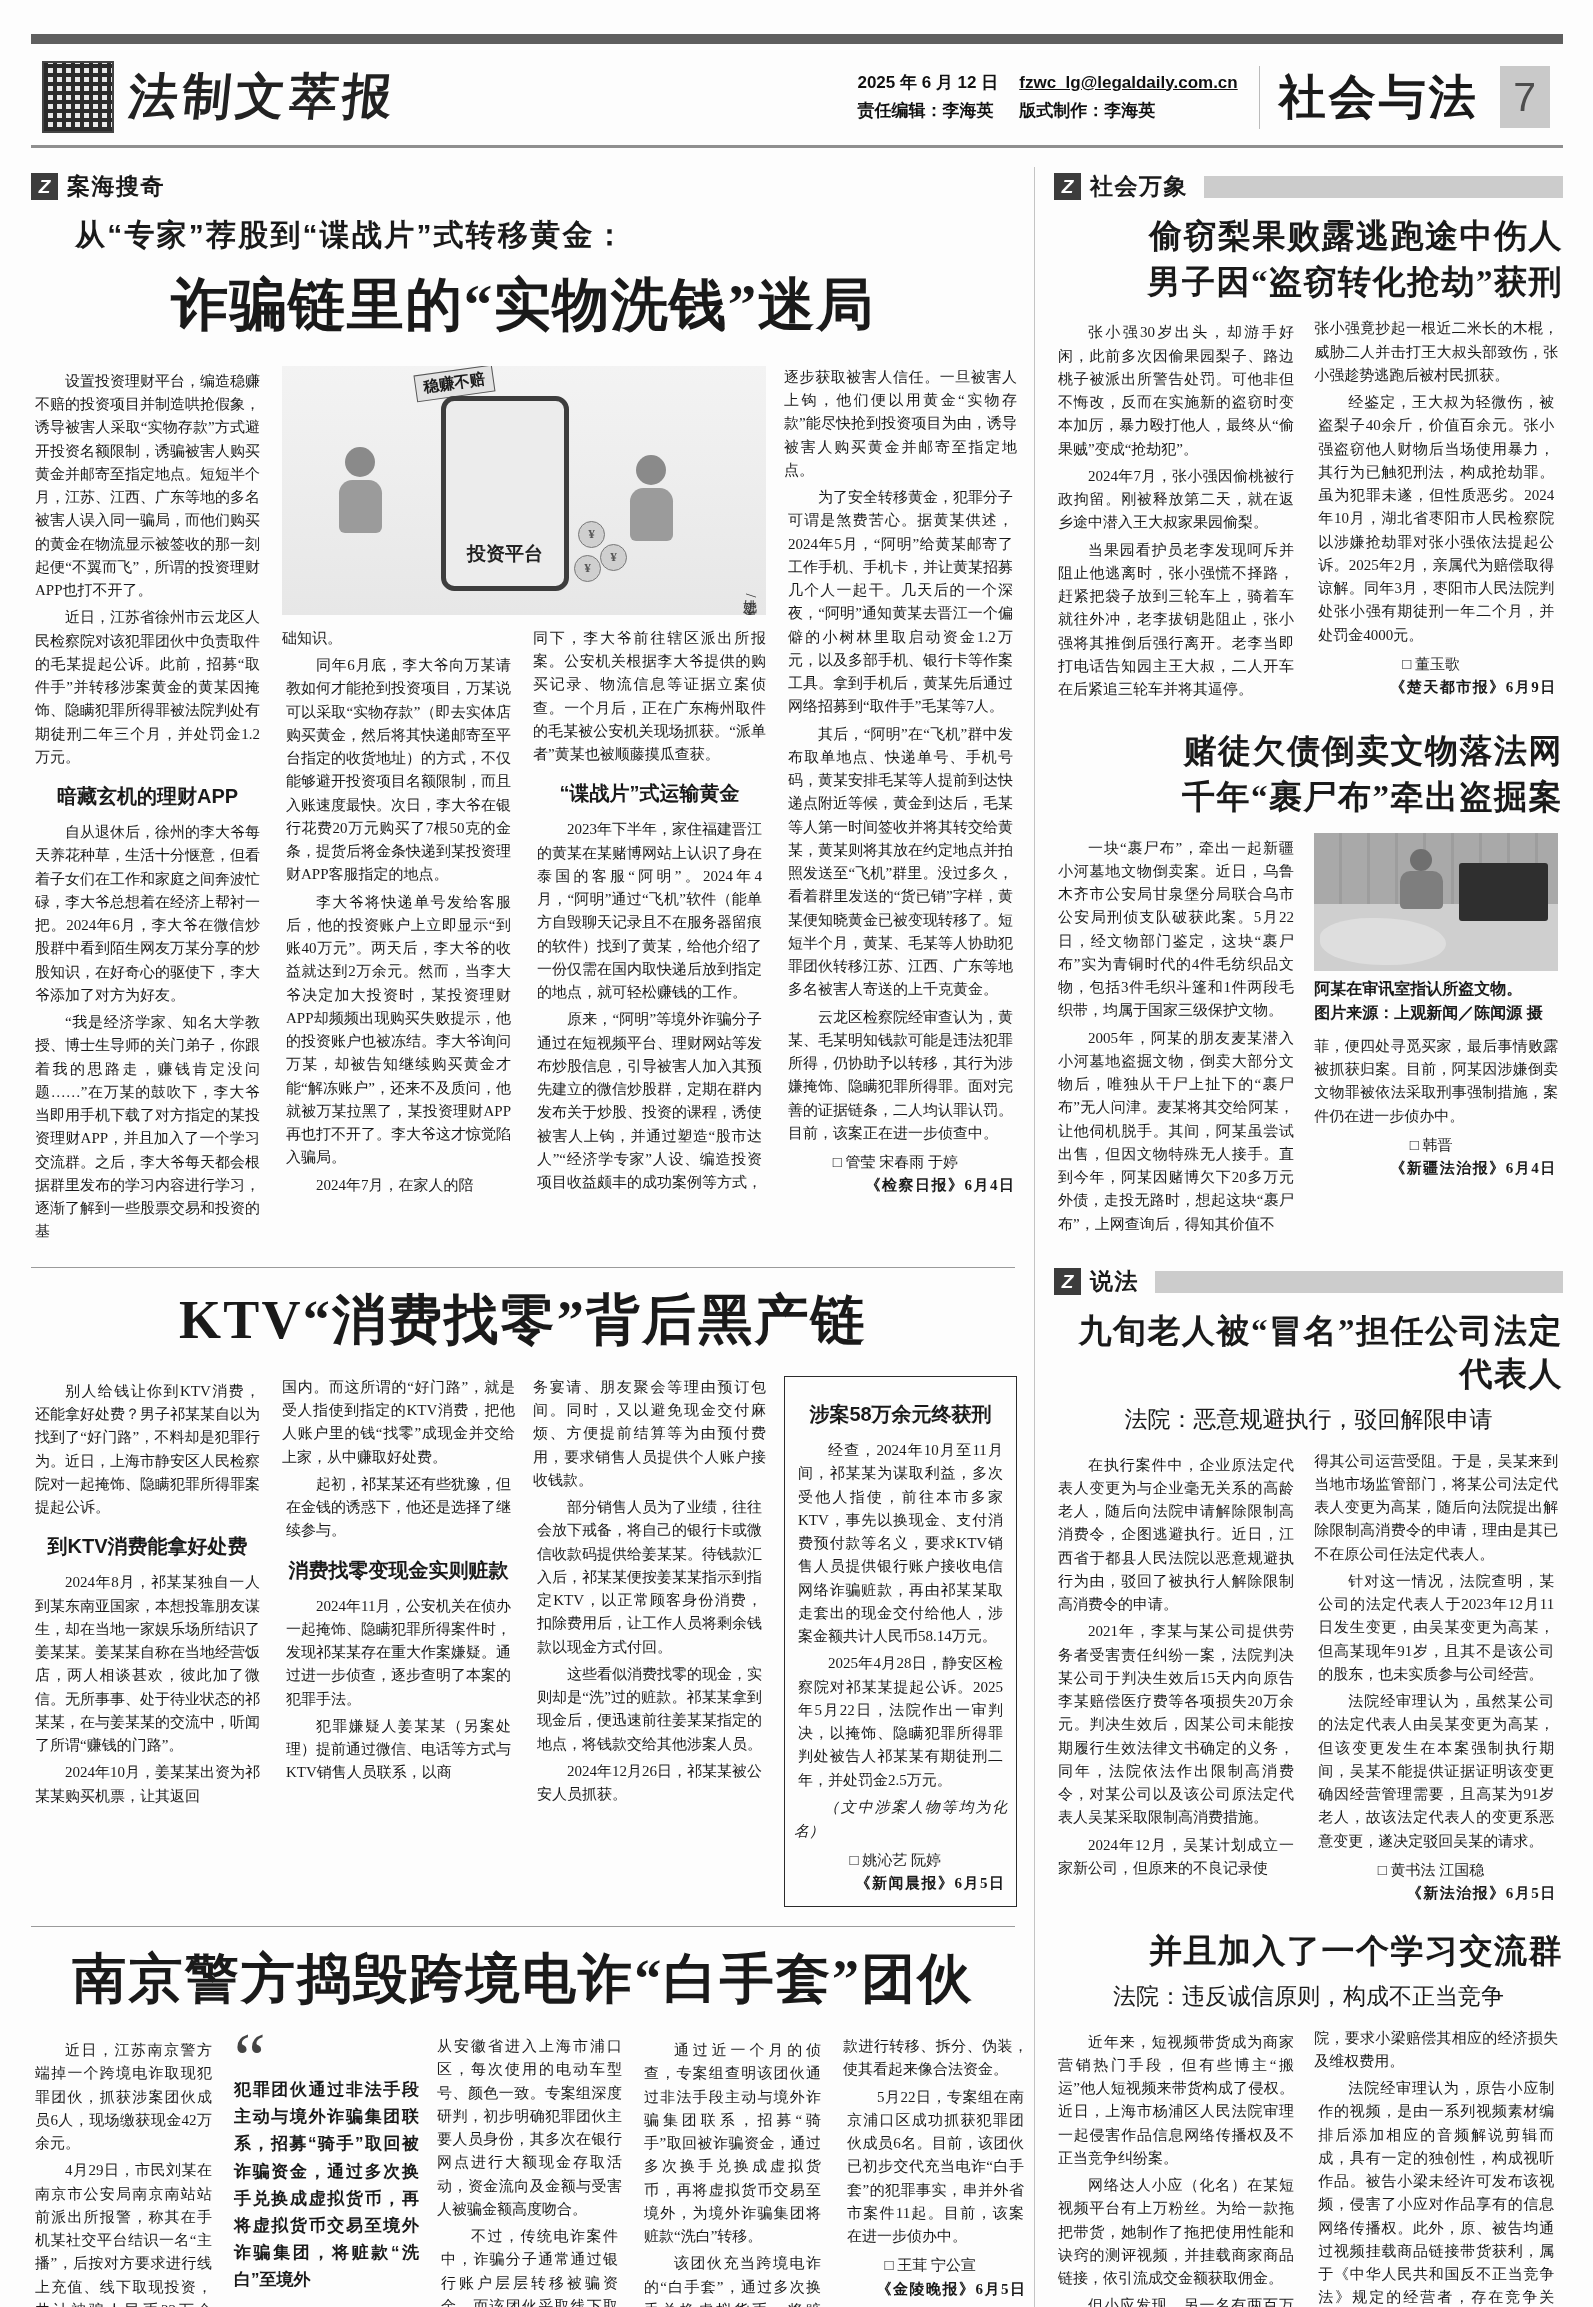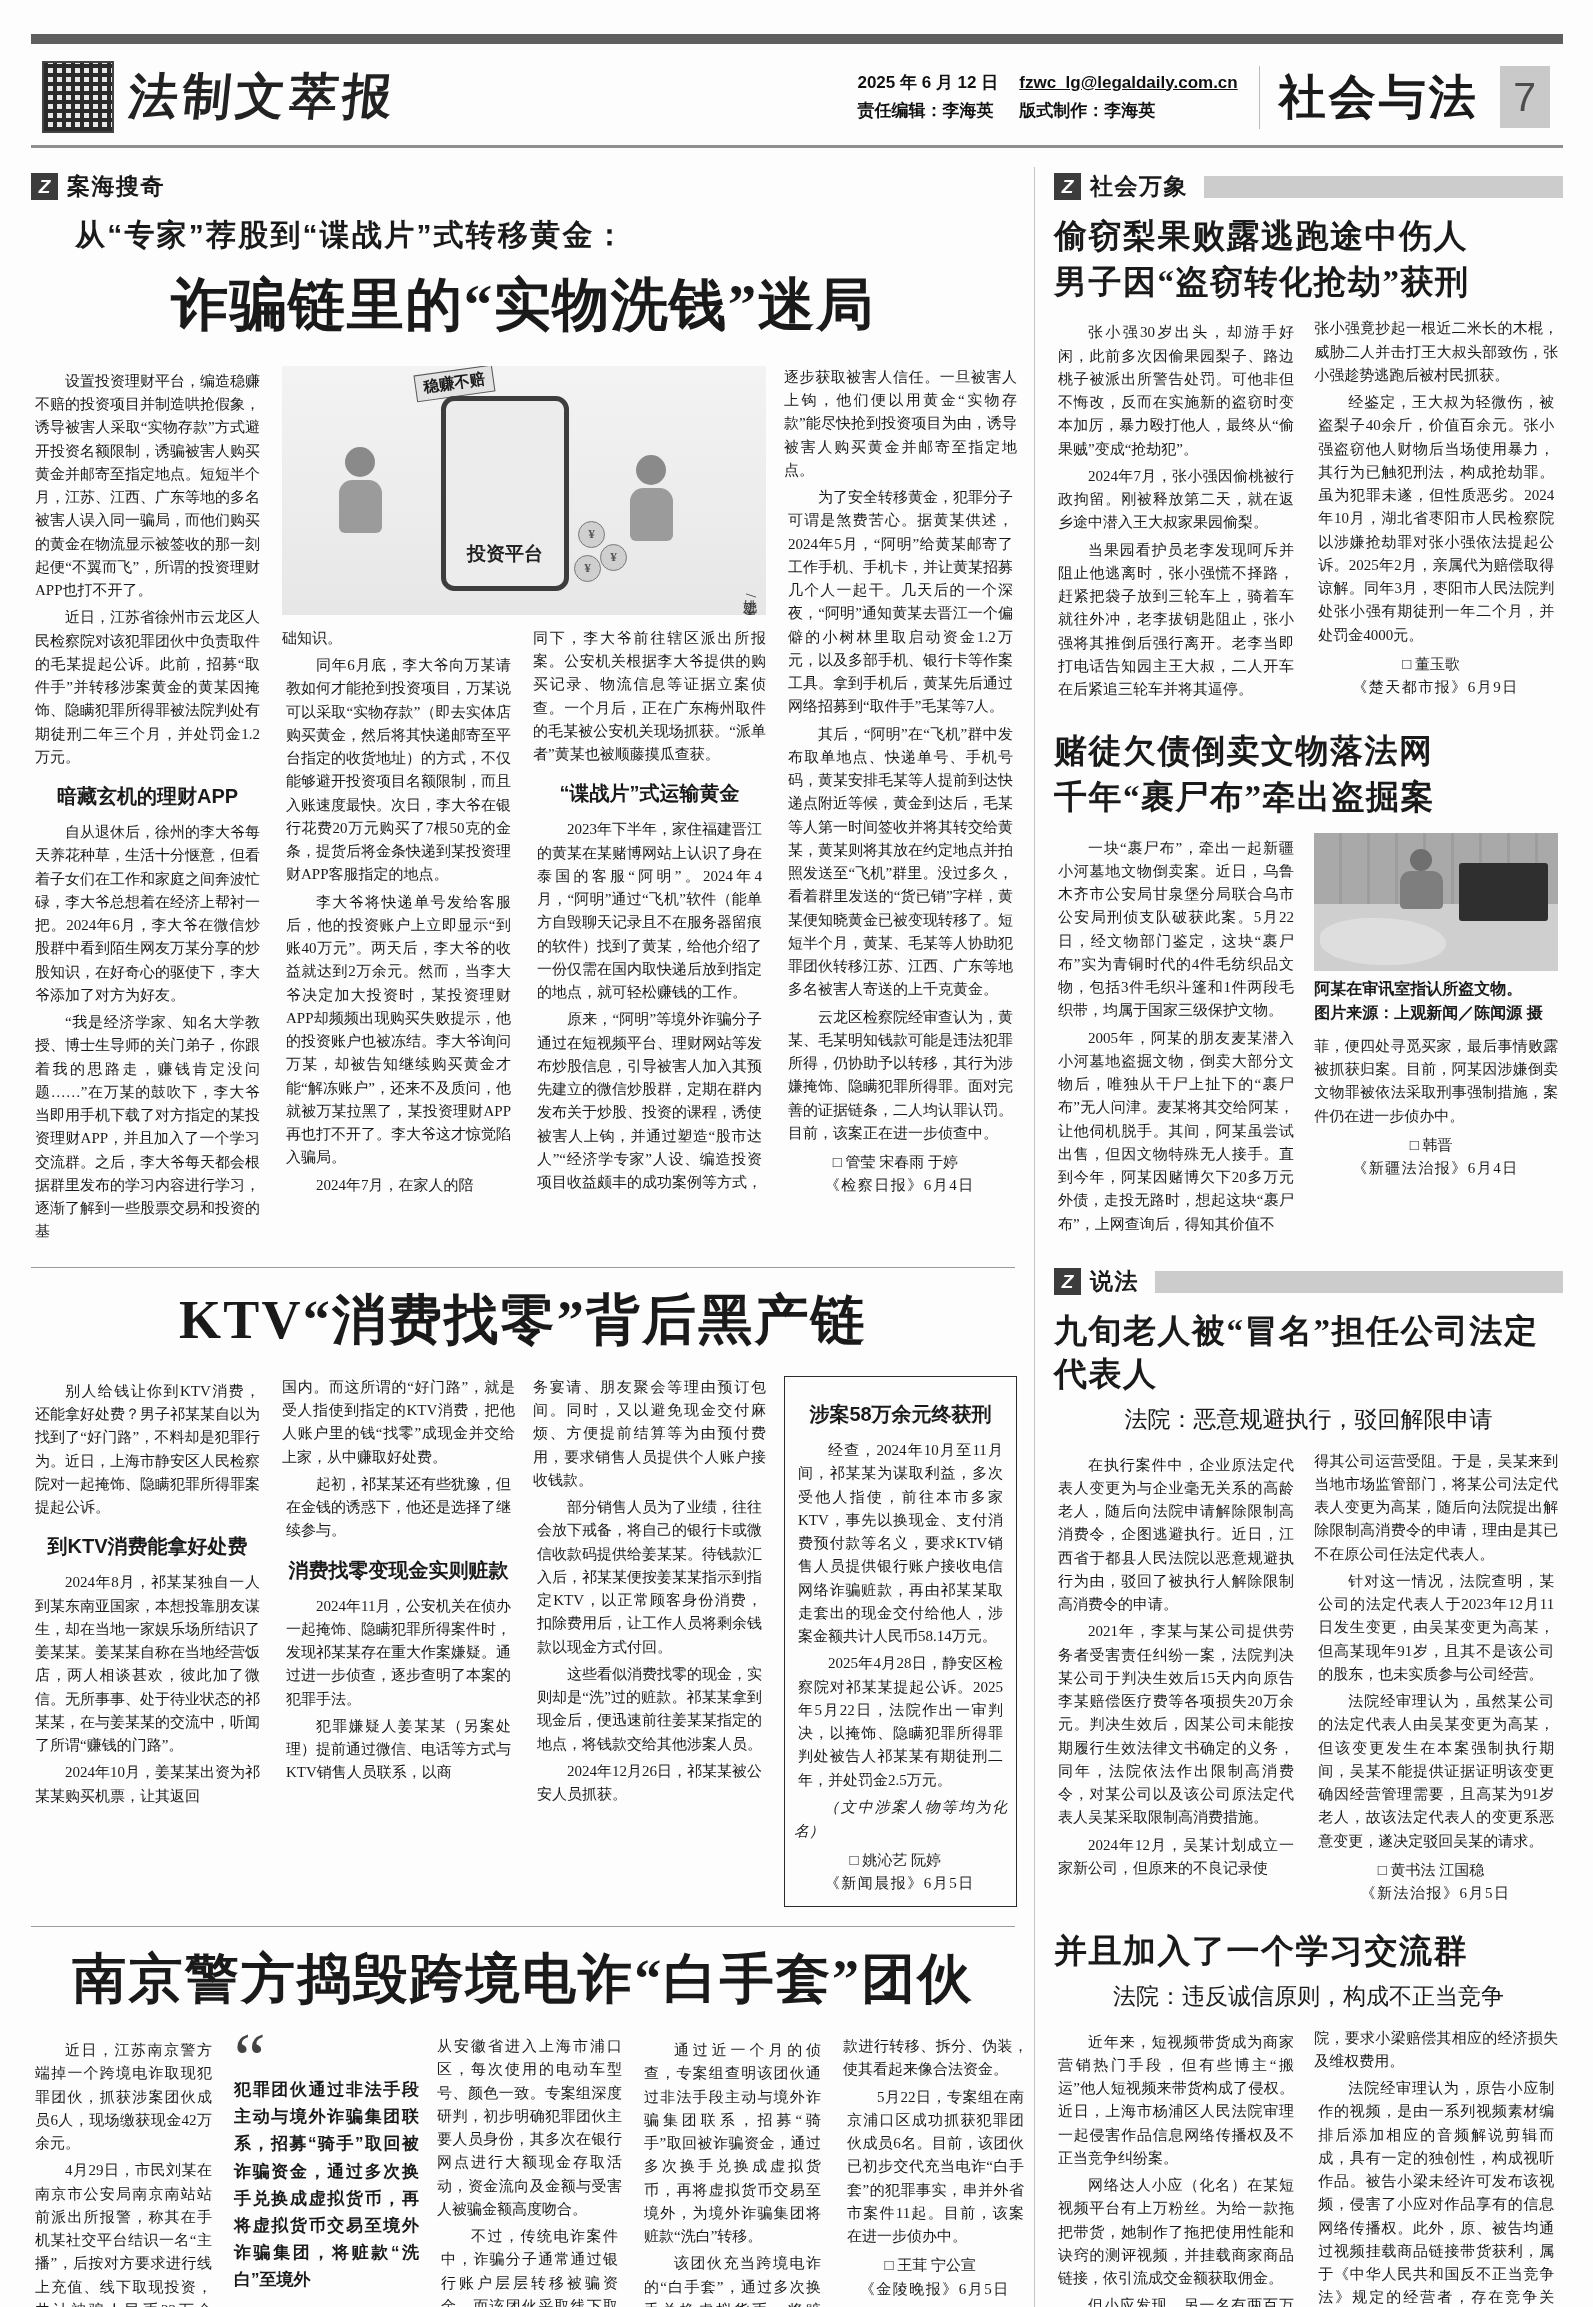--- a/index.html
+++ b/index.html
@@ -32,21 +32,21 @@
   .left-area{width:984px;}
   .right-area{flex:1;margin-left:19px;border-left:0.7px solid #c4c4c4;padding-left:19px;}
   
   .col{font-size:15px;line-height:1.55;text-align:justify;}
   .blk-p{text-indent:2em;margin:4px;}
   .blk-cont{text-indent:0;margin:0;}
   .blk-sub{font-family:"Liberation Sans",sans-serif;font-weight:700;font-size:20px;text-align:center;
       text-indent:0;margin:12px 0 9px 0;}
   .blk-note{text-indent:2em;font-style:italic;margin-top:4.4px;}
   .blk-byline{text-align:center;text-indent:0;padding-right:10.4px;margin-top:6px;}
-  .blk-source{text-align:center;text-indent:0;padding-right:1.5px;letter-spacing:1.5px;}
+  .blk-source{text-align:right;text-indent:0;padding-right:1.5px;letter-spacing:1.5px;font-weight:bold;}
   .hdiv{border-top:0.7px solid #9a9a9a;margin:19px 0 16.3px 0;}
   
   .kicker{font-family:"Liberation Sans",sans-serif;font-size:30px;font-weight:700;letter-spacing:2.2px;margin:7.4px 0 4.4px 44px;}
   .main-headline{font-size:57px;font-weight:700;text-align:center;letter-spacing:1.5px;margin:10.4px 0 22px 0;}
   .ma-body{display:flex;gap:18px;}
   .w313{width:233px;flex:0 0 233px;}
   .ma-mid{width:484px;flex:0 0 484px;display:flex;flex-direction:column;gap:12px;}
   .ma-midcols{display:flex;gap:18px;}
   
   .cartoon{position:relative;height:249px;background:linear-gradient(#f3f3f3,#e7e7e7);overflow:hidden;}
@@ -63,21 +63,21 @@
   .c-credit{position:absolute;right:7.4px;bottom:10.4px;writing-mode:vertical-rl;font-size:14px;color:#333;letter-spacing:2.2px;}
   
   .art-headline{font-size:54px;font-weight:700;text-align:center;letter-spacing:2.2px;margin:7.4px 0 19px 0;}
   .cols{display:flex;gap:18px;}
   .w249{width:185px;flex:0 0 185px;}
   .boxed{border:1.5px solid #2b2b2b;padding:10.4px 9px;box-sizing:border-box;}
   .quote-wrap{margin:3px 0 13.3px 0;}
   .bigquote{font-size:71px;line-height:.6;color:#444;font-family:"Liberation Serif",serif;height:38px;}
   .quote-text{font-family:"Liberation Sans",sans-serif;font-weight:700;font-size:17px;line-height:1.6;text-align:justify;}
   
-  .r-headline{font-size:33px;font-weight:700;text-align:left;letter-spacing:1.5px;line-height:1.3;margin:3px 0;}
+  .r-headline{font-size:33px;font-weight:700;text-align:right;letter-spacing:1.5px;line-height:1.3;margin:3px 0;}
   .r-deck{font-family:"Liberation Sans",sans-serif;font-size:23px;text-align:center;margin:7.4px 0 15px 0;}
   .rcols{display:flex;gap:16.3px;margin-top:13.3px;}
   .rcol{width:244px;flex:0 0 244px;font-size:15px;line-height:1.55;text-align:justify;}
   .photo{position:relative;width:244px;height:138px;background:#b5b5b5;overflow:hidden;margin-bottom:6px;}
   .ph-wall{position:absolute;top:0;left:0;right:0;height:52%;background:
       repeating-linear-gradient(90deg,#a9a9a9 0 25px,#9d9d9d 25px 28px);}
   .ph-table{position:absolute;bottom:0;left:0;right:0;height:48%;background:#cfcfcf;}
   .ph-cloth{position:absolute;left:6px;bottom:6px;width:126px;height:47px;background:#dedede;border-radius:40% 55% 45% 50%;}
   .ph-rack{position:absolute;right:10.4px;top:30px;width:89px;height:58px;background:#2f2f2f;border-radius:3px;}
   .ph-man-head{position:absolute;left:96px;top:16.3px;width:22px;height:22px;border-radius:50%;background:#6f6f6f;}

